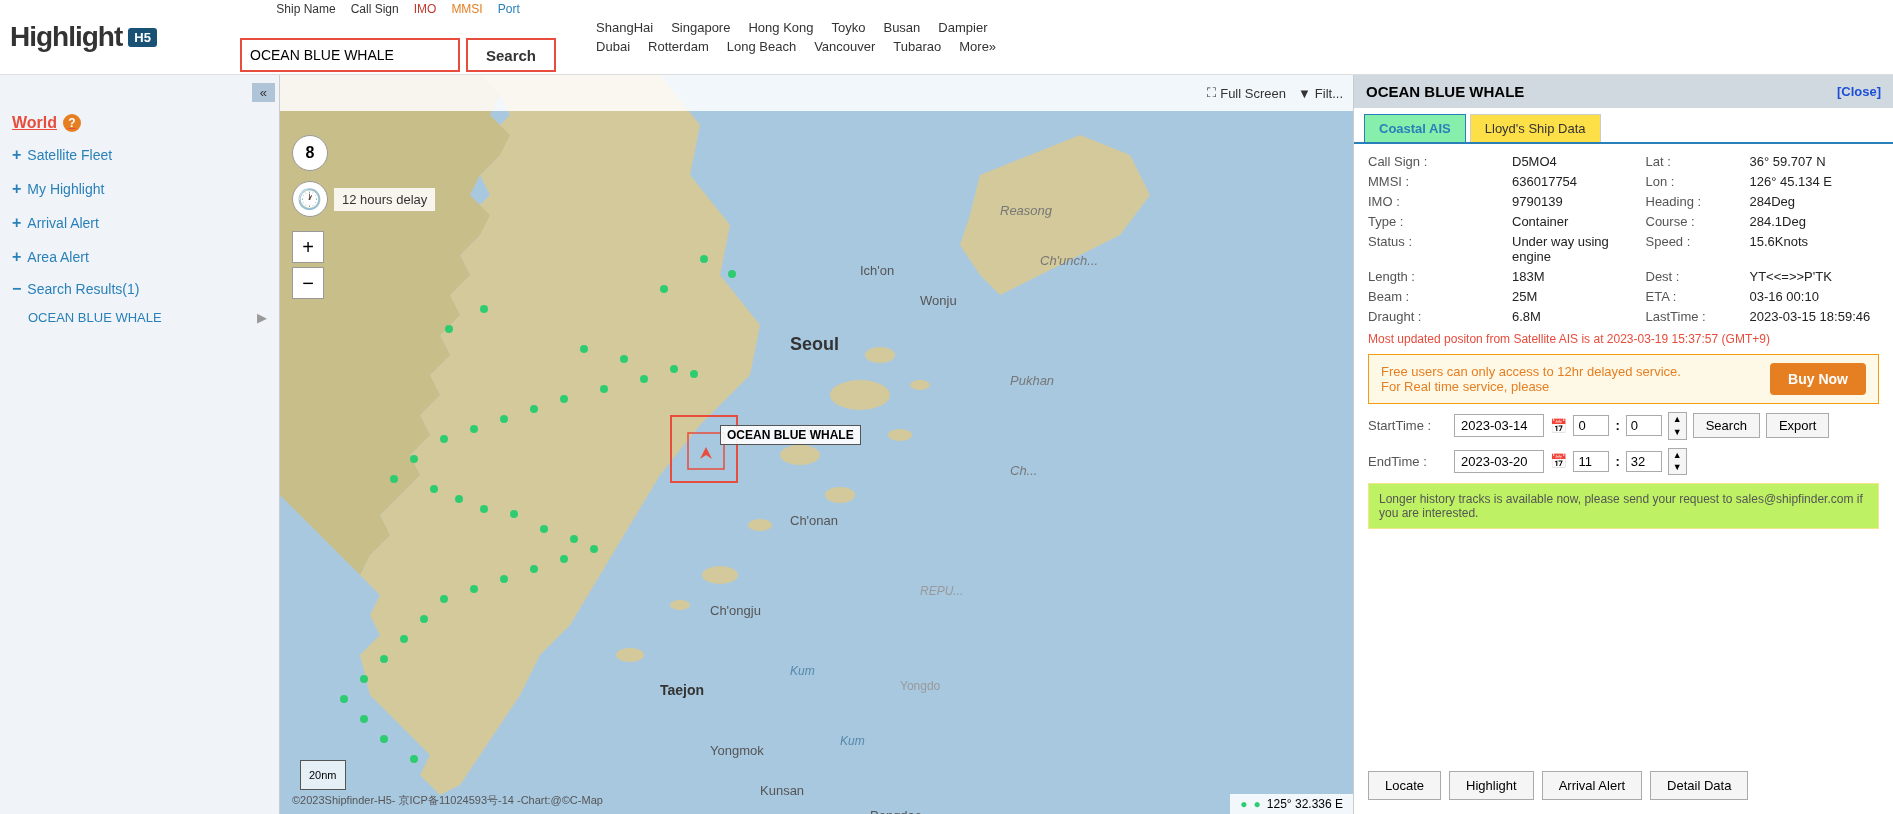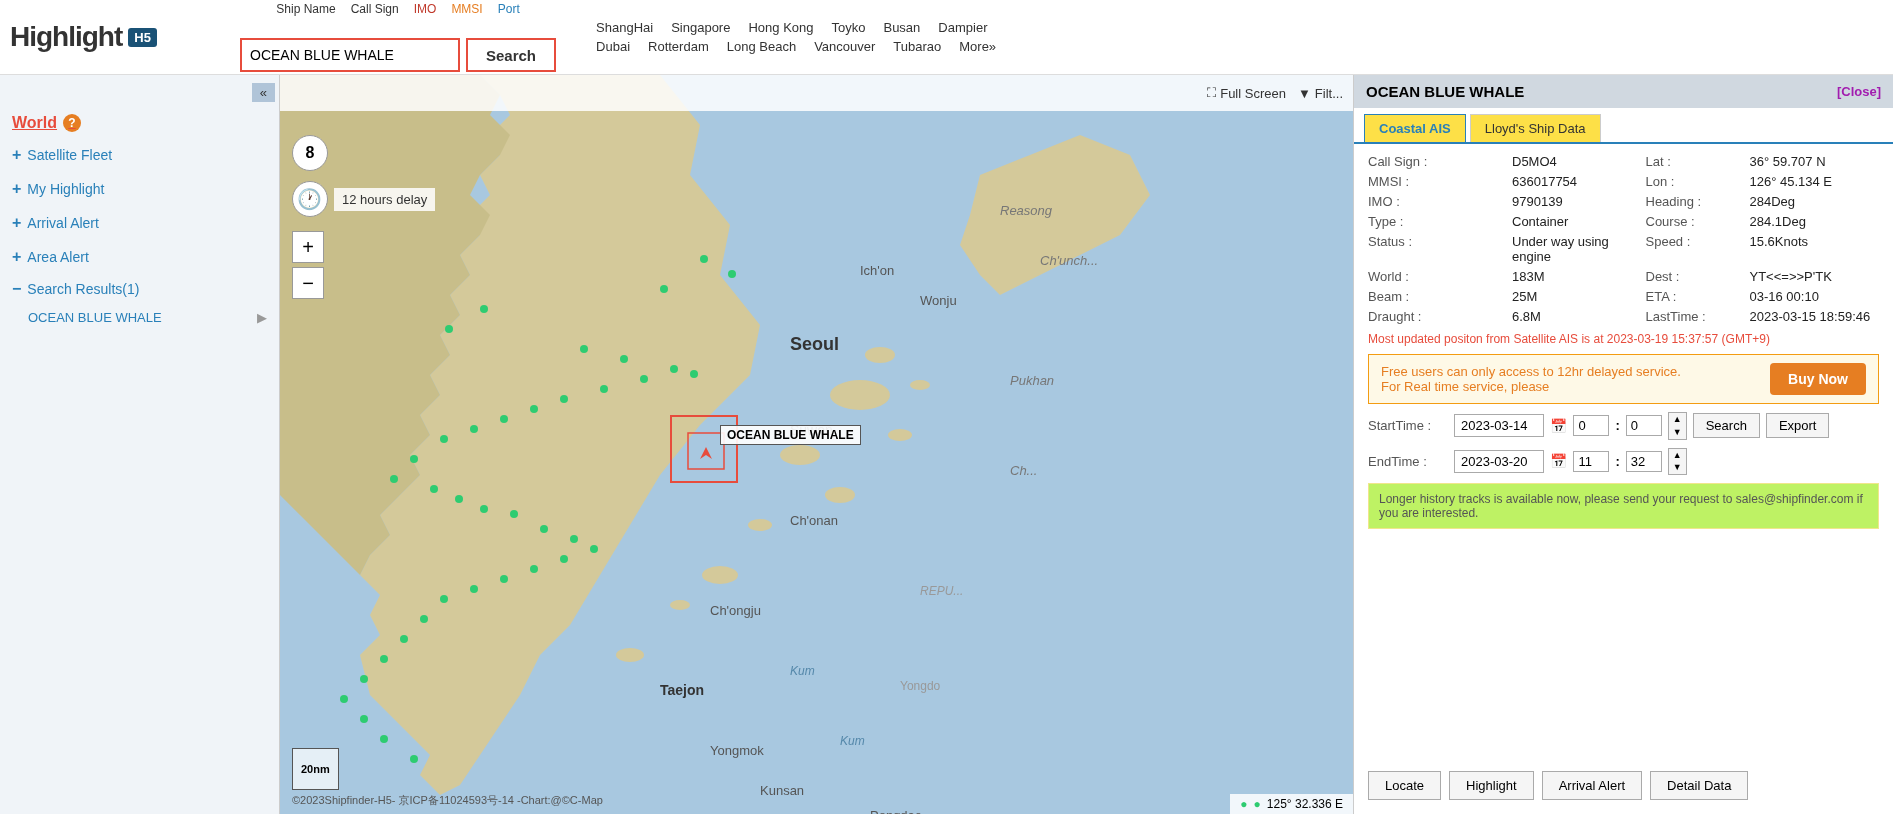--- a/index.html
+++ b/index.html
@@ -267,27 +267,26 @@
       height: 32px;
       font-size: 20px;
       cursor: pointer;
       display: flex;
       align-items: center;
       justify-content: center;
     }
     #scale-bar {
       position: absolute;
       bottom: 24px;
-      left: 12px;
+      left: 20px;
       background: rgba(255,255,255,0.7);
       font-size: 11px;
-      padding: 14px 8px;
+      padding: 8px 8px;
       border: 1px solid #555;
       pointer-events: none;
-      font-weight: bold;
     }
     #copyright {
       position: absolute;
       bottom: 6px;
       left: 12px;
       font-size: 11px;
       color: #555;
       pointer-events: none;
     }
     #ship-label {
@@ -336,40 +335,40 @@
       display: flex;
       align-items: center;
       justify-content: space-between;
       background: #d0d8e0;
       padding: 8px 12px;
       font-size: 15px;
       font-weight: bold;
     }
     #panel-close {
       cursor: pointer;
-      color: #a21caf;
+      color: #1d4ed8;
       font-size: 13px;
     }
     #panel-tabs {
       display: flex;
       border-bottom: 2px solid #2980b9;
       padding: 6px 10px 0;
       gap: 4px;
     }
     .panel-tab {
       padding: 6px 14px;
       cursor: pointer;
       border: 1px solid #ccc;
       border-bottom: none;
       font-size: 13px;
       background: #fde047;
       color: #333;
     }
     .panel-tab.active {
-      background: #fde047;
+      background: #86efac;
       border-color: #2980b9;
       color: #2980b9;
       font-weight: bold;
     }
     #panel-body {
       padding: 10px 14px;
       flex: 1;
     }
     .info-grid {
       display: grid;
@@ -734,21 +733,21 @@
         <span class="info-label">Type :</span>
         <span class="info-value">Container</span>
         <span class="info-label">Course :</span>
         <span class="info-value">284.1Deg</span>
 
         <span class="info-label">Status :</span>
         <span class="info-value">Under way using engine</span>
         <span class="info-label">Speed :</span>
         <span class="info-value">15.6Knots</span>
 
-        <span class="info-label">World :</span>
+        <span class="info-label">Length :</span>
         <span class="info-value">183M</span>
         <span class="info-label">Dest :</span>
         <span class="info-value">YT&lt;&lt;=&gt;&gt;P'TK</span>
 
         <span class="info-label">Beam :</span>
         <span class="info-value">25M</span>
         <span class="info-label">ETA :</span>
         <span class="info-value">03-16 00:10</span>
 
         <span class="info-label">Draught :</span>

